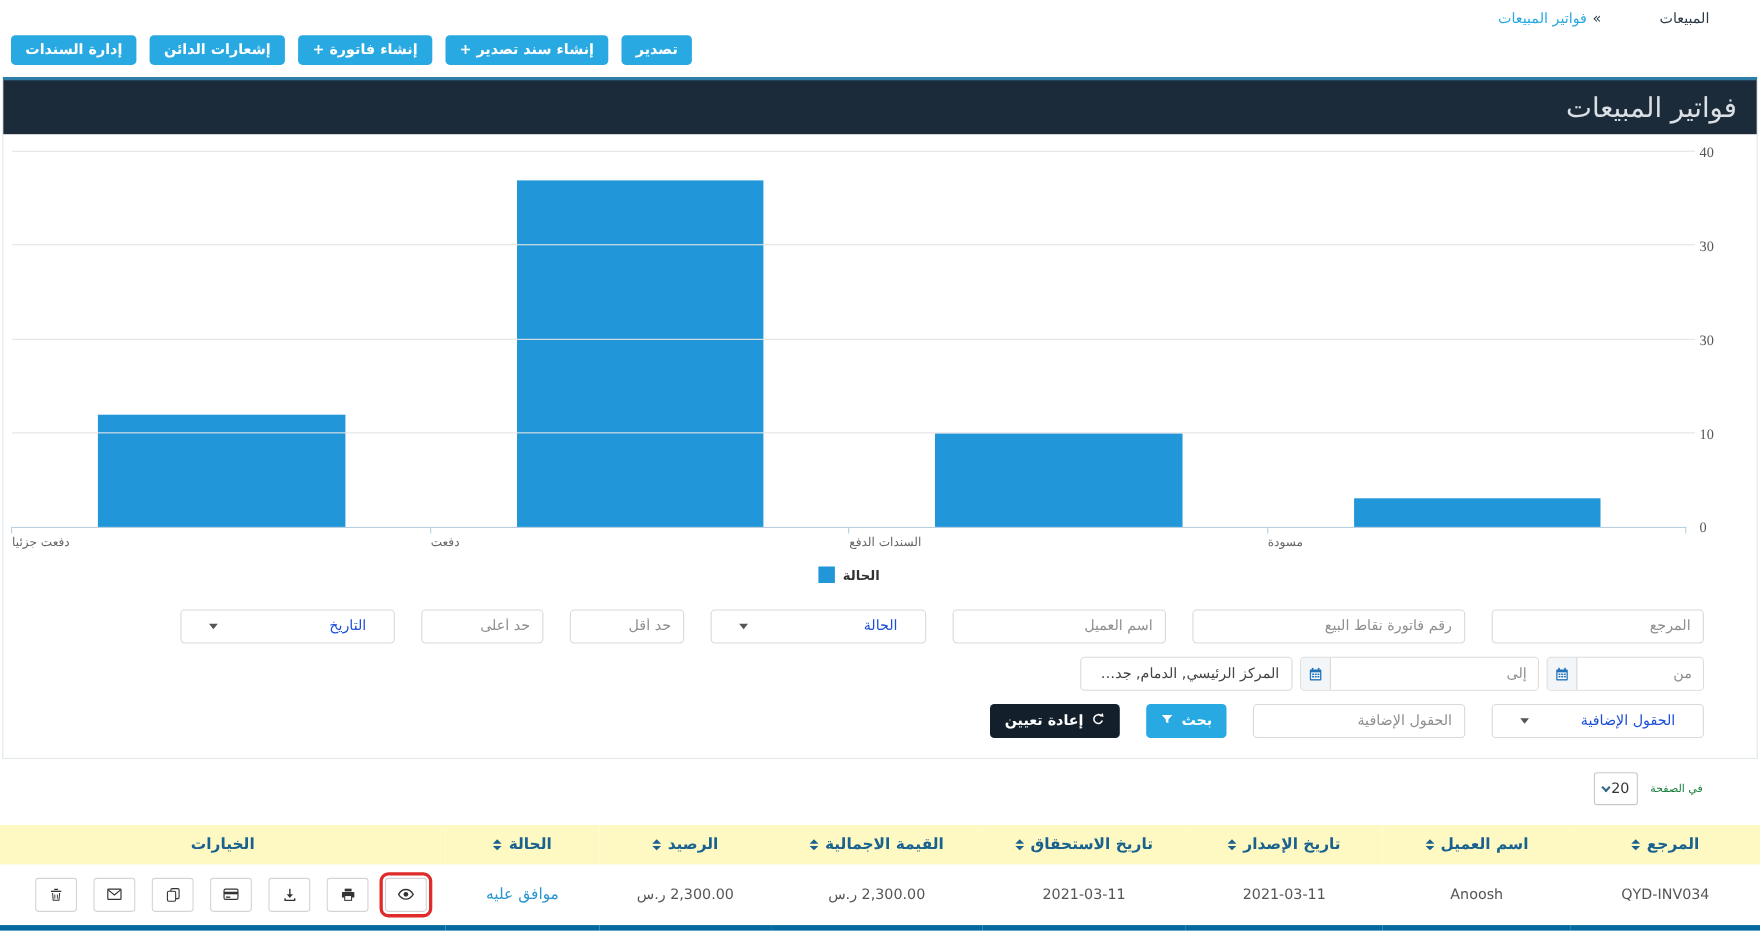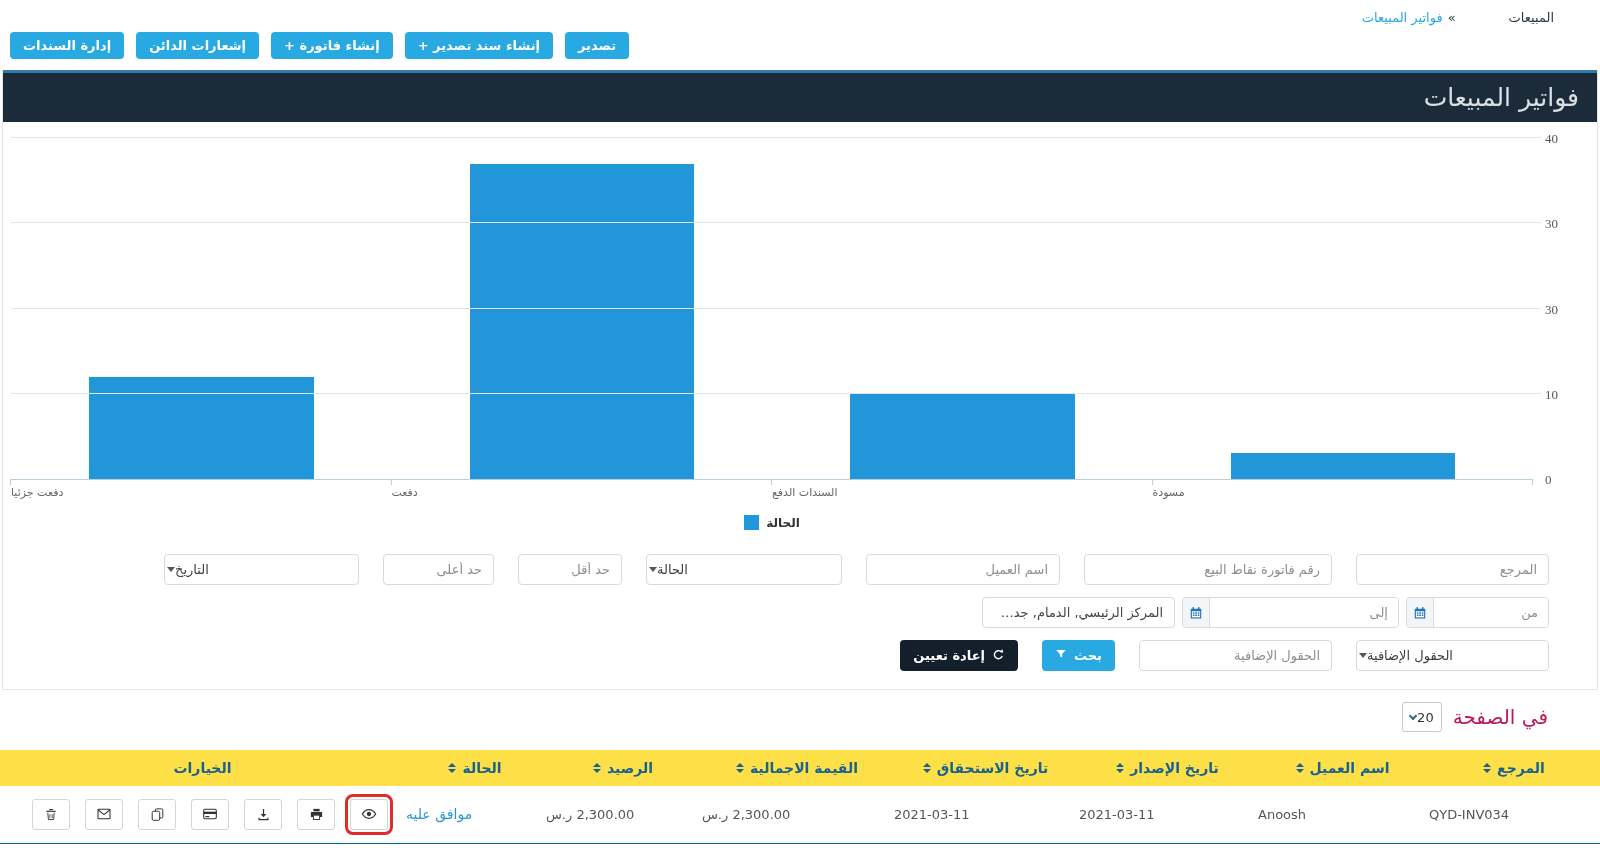--- a/index.html
+++ b/index.html
@@ -37,49 +37,49 @@
   .legend-label { font-size:12px; font-weight:bold; color:#333; }
 
   
   .filters { padding:20px 48px 18px 20px; display:flex; flex-direction:column; gap:12px; }
   .frow { display:flex; gap:24px; align-items:center; }
   .frow2 { gap:7px; }
   input.txt { height:31px; border:1px solid #d9d9d9; border-radius:4px; padding:0 11px; font-size:13px;
     color:#444; font-family:inherit; outline:none; }
   input.txt::placeholder { color:#8f8f8f; }
   .sel { height:31px; border:1px solid #d9d9d9; border-radius:4px; display:flex; align-items:center;
-    justify-content:flex-end; padding:0 2px; font-size:13px; color:#404040; background:#fff; cursor:pointer; }
+    justify-content:space-between; padding:0 25px; font-size:13px; color:#1d4ed8; background:#fff; cursor:pointer; }
   .caret { width:0; height:0; border-left:4px solid transparent; border-right:4px solid transparent; border-top:5px solid #555; }
   .dategroup { display:flex; height:31px; border:1px solid #d9d9d9; border-radius:4px; overflow:hidden; background:#fff; }
   .dategroup input { border:none; height:100%; flex:1; min-width:0; padding:0 10px; font-size:13px; font-family:inherit; outline:none; }
   .dategroup input::placeholder { color:#8f8f8f; }
   .addon { width:27px; background:#f2f6f9; border-right:1px solid #d9d9d9; display:flex; align-items:center; justify-content:center; cursor:pointer; }
   .ms { height:31px; border:1px solid #d9d9d9; border-radius:4px; padding:0 11px; font-size:13px; color:#444;
     background:#fff; line-height:29px; white-space:nowrap; overflow:hidden; text-overflow:ellipsis; cursor:pointer; }
   .btn-search { background:#29a9e1; color:#fff; height:31px; display:flex; align-items:center; gap:7px;
     padding:0 13px; border-radius:4px; font-weight:bold; font-size:13px; border:none; font-family:inherit; cursor:pointer; }
   .btn-reset { background:#131f2b; color:#fff; height:31px; display:flex; align-items:center; gap:7px;
     padding:0 13px; border-radius:4px; font-weight:bold; font-size:13px; border:none; font-family:inherit; cursor:pointer; }
 
   
   .pagerow { display:flex; align-items:center; gap:11px; padding:12px 52px 10px 0; }
-  .pagerow .pglabel { font-size:20px; color:#be185d; }
+  .pagerow .pglabel { font-size:10px; color:#15803d; }
   .pagesel { width:40px; height:30px; border:1px solid #c9c9c9; border-radius:3px; display:flex; align-items:center;
     justify-content:space-between; padding:0 7px; font-size:13px; color:#333; background:#fff; cursor:pointer; }
   .chev { width:6px; height:6px; border-left:2px solid #356a86; border-bottom:2px solid #356a86; transform:rotate(-45deg); margin-top:-3px; }
 
   
   table.grid { width:100%; border-collapse:collapse; margin-top:8px; table-layout:fixed; }
-  table.grid thead th { background:#fde047; height:36px; font-size:14px; color:#19618f; font-weight:bold; text-align:center; cursor:pointer; }
+  table.grid thead th { background:#fef9c3; height:36px; font-size:14px; color:#19618f; font-weight:bold; text-align:center; cursor:pointer; }
   .thwrap { display:inline-flex; align-items:center; gap:6px; }
   .sort { display:inline-flex; flex-direction:column; gap:2px; }
   .sort i { display:block; width:0; height:0; border-left:4px solid transparent; border-right:4px solid transparent; }
   .sort .up { border-bottom:4px solid #19618f; }
   .sort .down { border-top:4px solid #19618f; }
-  table.grid tbody td { height:57px; font-size:13px; color:#555; text-align:left; border-bottom:1px solid #0369a1; background:#fff; }
+  table.grid tbody td { height:57px; font-size:13px; color:#555; text-align:center; border-bottom:5px solid #0369a1; background:#fff; }
   td.status a { color:#2a96d1; font-size:14px; text-decoration:none; cursor:pointer; }
   .actions { display:flex; align-items:center; gap:15px; padding-right:16px; }
   .action-btn { width:38px; height:31px; border:1px solid #d5d5d5; border-radius:3px; background:#fff;
     display:flex; align-items:center; justify-content:center; cursor:pointer; }
   .action-btn svg { display:block; }
   .action-btn.highlight { outline:3px solid #e02b2b; outline-offset:2px; }
 </style>
 </head>
 <body>
 

